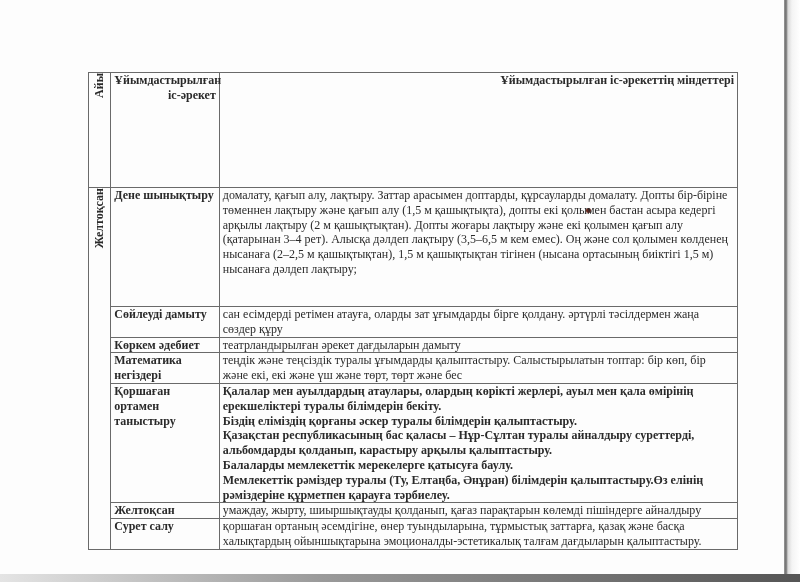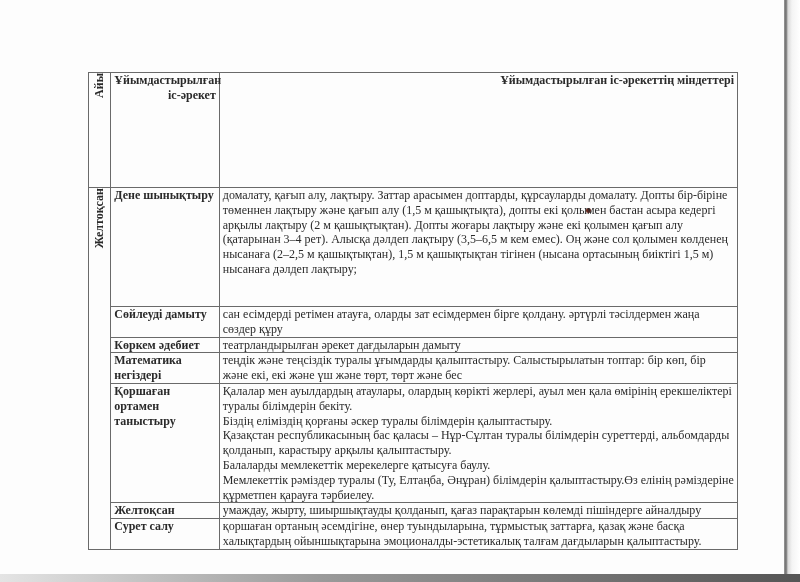--- a/index.html
+++ b/index.html
@@ -42,21 +42,21 @@
   th.h-act { padding-top: 2px; line-height: 15px; }
   th.h-tasks { vertical-align: middle; }
   .vertical {
     writing-mode: vertical-rl; transform: rotate(180deg);
     display: block; margin: 0 auto; font-weight: bold; font-size: 12px;
   }
   td.month { vertical-align: middle; padding: 0; }
   td.act { font-weight: bold; }
   td.tasks { padding-left: 2px; }
   .r-dene td { height: 118px; }
-  .line { display: block; }
+  .line { display: block; font-weight: bold; }
 </style>
 </head>
 <body>
 
 <div class="page"></div>
 <div class="right-edge"></div>
 <div class="bottom-edge"></div>
 <div class="speck"></div>
 
 <table class="plan">
@@ -75,36 +75,36 @@
   </tr>
   <tr class="r-dene">
     <td class="month" rowspan="7">
       <span class="vertical">Желтоқсан</span>
     </td>
     <td class="act">Дене шынықтыру</td>
     <td class="tasks">домалату, қағып алу, лақтыру. Заттар арасымен доптарды, құрсауларды домалату. Допты бір-біріне төменнен лақтыру және қағып алу (1,5 м қашықтықта), допты екі қолымен бастан асыра кедергі арқылы лақтыру (2 м қашықтықтан). Допты жоғары лақтыру және екі қолымен қағып алу (қатарынан 3–4 рет). Алысқа дәлдеп лақтыру (3,5–6,5 м кем емес). Оң және сол қолымен көлденең нысанаға (2–2,5 м қашықтықтан), 1,5 м қашықтықтан тігінен (нысана ортасының биіктігі 1,5 м) нысанаға дәлдеп лақтыру;</td>
   </tr>
   <tr>
     <td class="act">Сөйлеуді дамыту</td>
-    <td class="tasks">сан есімдерді ретімен атауға, оларды зат есімдермен бірге қолдану. әртүрлі тәсілдермен жаңа сөздер құру</td>
+    <td class="tasks">сан есімдерді ретімен атауға, оларды зат ұғымдарды бірге қолдану. әртүрлі тәсілдермен жаңа сөздер құру</td>
   </tr>
   <tr>
     <td class="act">Көркем әдебиет</td>
     <td class="tasks">театрландырылған әрекет дағдыларын дамыту</td>
   </tr>
   <tr>
     <td class="act">Математика негіздері</td>
     <td class="tasks">теңдік және теңсіздік туралы ұғымдарды қалыптастыру. Салыстырылатын топтар: бір көп, бір және екі, екі және үш және төрт, төрт және бес</td>
   </tr>
   <tr>
     <td class="act">Қоршаған ортамен таныстыру</td>
     <td class="tasks">
       <span class="line">Қалалар мен ауылдардың атаулары, олардың көрікті жерлері, ауыл мен қала өмірінің ерекшеліктері туралы білімдерін бекіту.</span>
       <span class="line">Біздің еліміздің қорғаны әскер туралы білімдерін қалыптастыру.</span>
-      <span class="line">Қазақстан республикасының бас қаласы – Нұр-Сұлтан туралы білімдерін суреттерді, альбомдарды қолданып, карастыру арқылы қалыптастыру.</span>
+      <span class="line">Қазақстан республикасының бас қаласы – Нұр-Сұлтан туралы айналдыру суреттерді, альбомдарды қолданып, карастыру арқылы қалыптастыру.</span>
       <span class="line">Балаларды мемлекеттік мерекелерге қатысуға баулу.</span>
       <span class="line">Мемлекеттік рәміздер туралы (Ту, Елтаңба, Әнұран) білімдерін қалыптастыру.Өз елінің рәміздеріне құрметпен қарауға тәрбиелеу.</span>
     </td>
   </tr>
   <tr>
     <td class="act">Желтоқсан</td>
     <td class="tasks">умаждау, жырту, шиыршықтауды қолданып, қағаз парақтарын көлемді пішіндерге айналдыру</td>
   </tr>
   <tr>
     <td class="act">Сурет салу</td>

